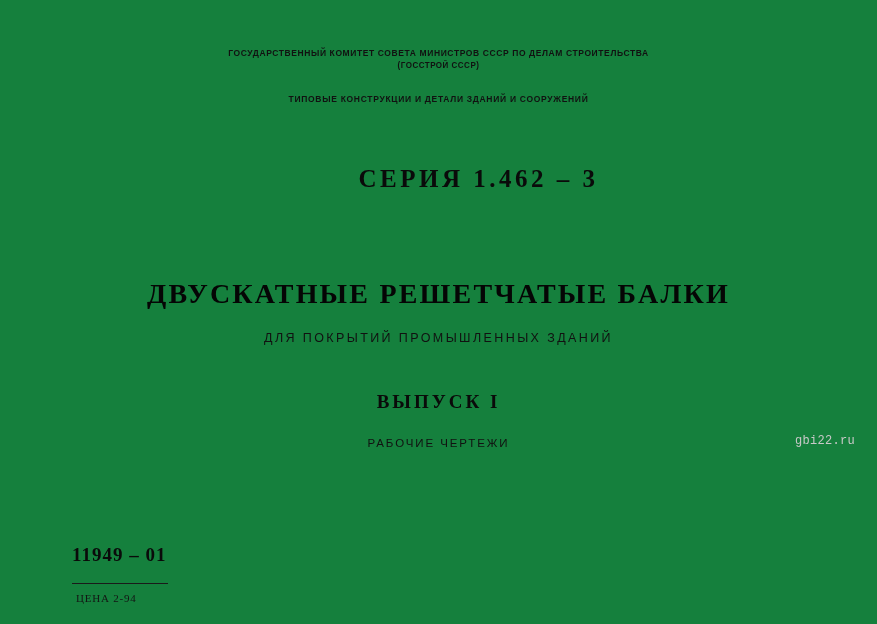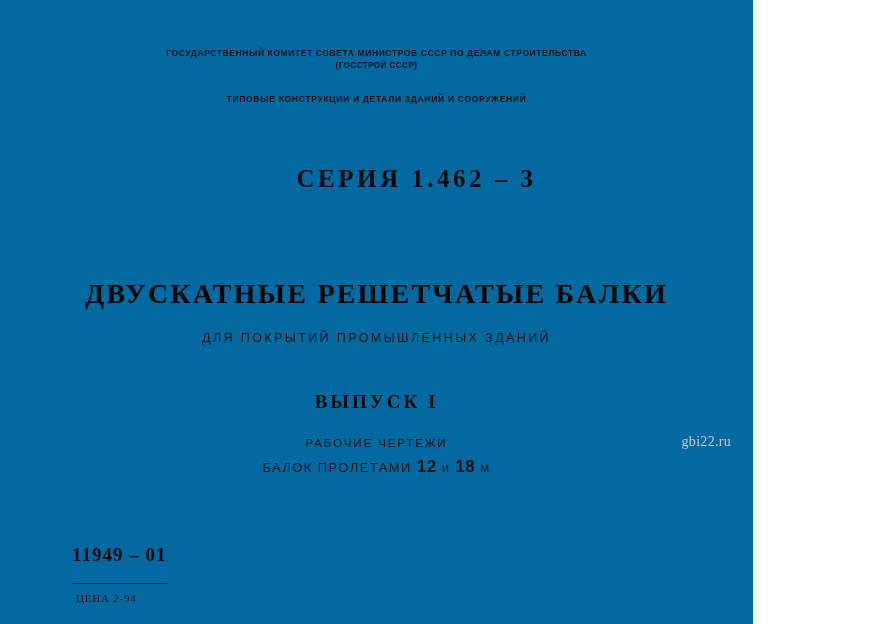--- a/index.html
+++ b/index.html
@@ -2,23 +2,23 @@
 <html><head>
 <meta charset="utf-8">
 <style>
   html, body {
     margin: 0;
     padding: 0;
     background: #ffffff;
   }
   .page {
     position: relative;
-    width: 753px;
+    width: 877px;
     height: 624px;
-    background: #0369a1;
+    background: #15803d;
     overflow: hidden;
     font-family: "Liberation Serif", serif;
     color: #0d0d0d;
   }
   .center {
     position: absolute;
     left: 0;
     width: 100%;
     text-align: center;
   }
@@ -143,22 +143,22 @@
     color: #141414;
     margin-top: 8px;
     padding-left: 4px;
   }
 
   
   .watermark {
     position: absolute;
     right: 22px;
     top: 434px;
-    font-family: Liberation Serif, serif;
-    font-size: 14px;
+    font-family: Liberation Mono, monospace;
+    font-size: 12px;
     color: #c9c9c9;
     letter-spacing: 0.3px;
   }
 </style>
 </head>
 <body>
 
 <div class="page">
 
   <div class="center agency-1">ГОСУДАРСТВЕННЫЙ КОМИТЕТ СОВЕТА МИНИСТРОВ СССР ПО ДЕЛАМ СТРОИТЕЛЬСТВА</div>
@@ -168,27 +168,20 @@
 
   <div class="center series">СЕРИЯ 1.462 – 3</div>
 
   <div class="center title-2">ДВУСКАТНЫЕ РЕШЕТЧАТЫЕ БАЛКИ</div>
 
   <div class="center purpose">ДЛЯ ПОКРЫТИЙ ПРОМЫШЛЕННЫХ ЗДАНИЙ</div>
 
   <div class="center issue">ВЫПУСК I</div>
 
   <div class="center note-1">РАБОЧИЕ ЧЕРТЕЖИ</div>
-  <div class="center note-2">
-    <span>БАЛОК ПРОЛЕТАМИ</span>
-    <span class="big">12</span>
-    <span>и</span>
-    <span class="big">18</span>
-    <span>м</span>
-  </div>
 
   <div class="code-block">
     <div class="code-number">11949 – 01</div>
     <div class="code-price">ЦЕНА 2-94</div>
   </div>
 
   <div class="watermark">gbi22.ru</div>
 
 </div>
 

